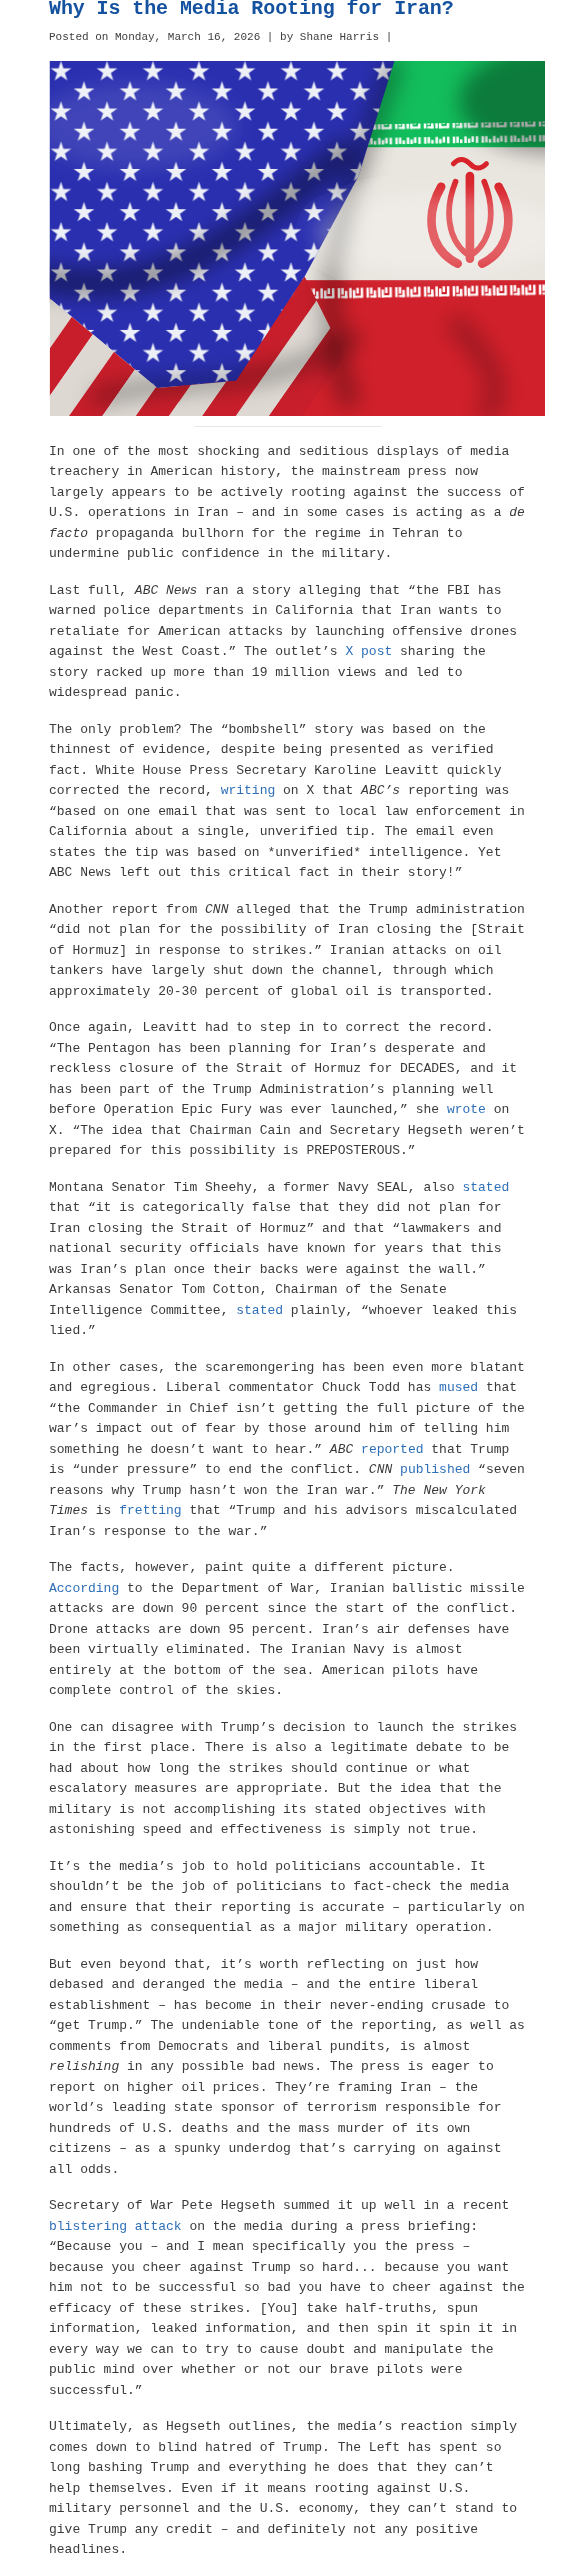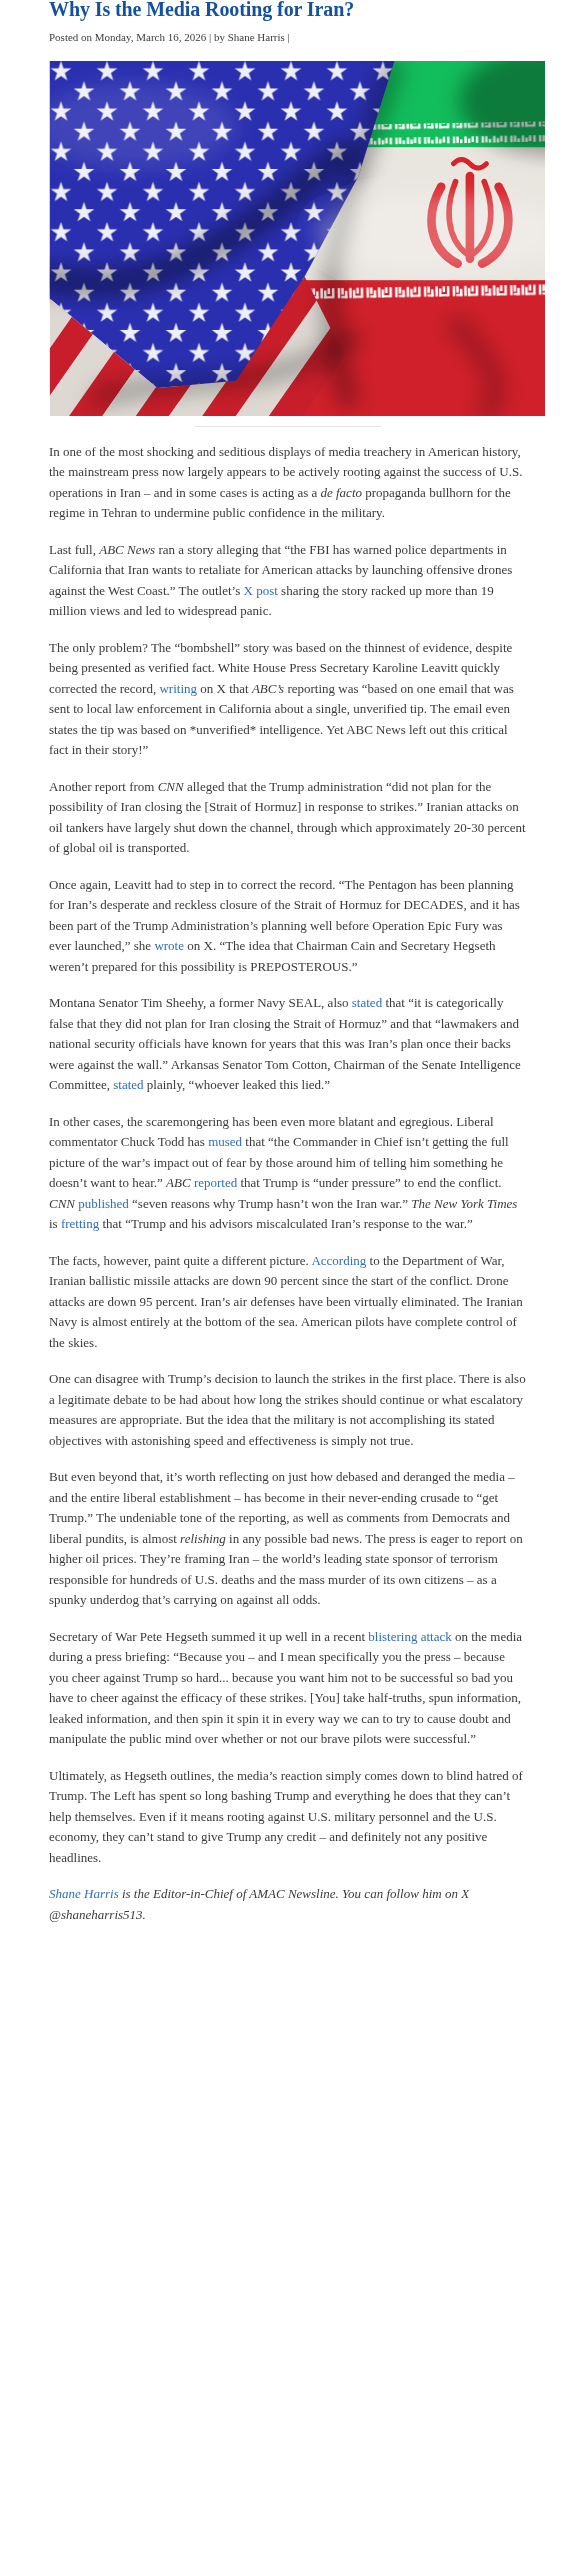--- a/index.html
+++ b/index.html
@@ -10,21 +10,21 @@
     --flag-green:#12bd5b;
     --flag-red-iran:#d0202b;
     --flag-red-us:#c81e2b;
     --flag-blue:#2a2fb0;
     --flag-white:#e9e5df;
   }
   html,body{margin:0;padding:0;background:#fff;}
   .page{
     width:515px;height:2576px;overflow:hidden;margin:0 auto;background:#fff;
     box-sizing:border-box;padding:0 19px;
-    font-family:Liberation Serif, serif;color:var(--body-text);
+    font-family:Liberation Mono, monospace;color:var(--body-text);
   }
   .title{
     font-size:20px;line-height:26px;font-weight:700;color:var(--title-blue);
     margin:-4.3px 0 5.8px 0;letter-spacing:-0.1px;
   }
   .byline{font-size:11px;line-height:18.7px;color:#3d3d3d;margin:0 0 15px 0;}
   .hero{margin:0;width:540px;height:355px;}
   .hero svg{display:block;width:540px;height:355px;}
   .divider{border:none;border-top:1.4px solid var(--divider-gray);width:186px;margin:9.4px auto 15px auto;}
   .article-body p{
@@ -134,20 +134,21 @@
   <div class="article-body">
       <p><span>In one of the most shocking and seditious displays of media treachery in American history, the mainstream press now largely appears to be actively rooting against the success of U.S. operations in Iran – and in some cases is acting as a </span><span class="it">de facto</span><span> propaganda bullhorn for the regime in Tehran to undermine public confidence in the military.</span></p>
       <p><span>Last full, </span><span class="it">ABC News</span><span> ran a story alleging that “the FBI has warned police departments in California that Iran wants to retaliate for American attacks by launching offensive drones against the West Coast.” The outlet’s </span><a href="#">X post</a><span> sharing the story racked up more than 19 million views and led to widespread panic.</span></p>
       <p><span>The only problem? The “bombshell” story was based on the thinnest of evidence, despite being presented as verified fact. White House Press Secretary Karoline Leavitt quickly corrected the record, </span><a href="#">writing</a><span> on X that </span><span class="it">ABC’s</span><span> reporting was “based on one email that was sent to local law enforcement in California about a single, unverified tip. The email even states the tip was based on *unverified* intelligence. Yet ABC News left out this critical fact in their story!”</span></p>
       <p><span>Another report from </span><span class="it">CNN</span><span> alleged that the Trump administration “did not plan for the possibility of Iran closing the [Strait of Hormuz] in response to strikes.” Iranian attacks on oil tankers have largely shut down the channel, through which approximately 20-30 percent of global oil is transported.</span></p>
       <p><span>Once again, Leavitt had to step in to correct the record. “The Pentagon has been planning for Iran’s desperate and reckless closure of the Strait of Hormuz for DECADES, and it has been part of the Trump Administration’s planning well before Operation Epic Fury was ever launched,” she </span><a href="#">wrote</a><span> on X. “The idea that Chairman Cain and Secretary Hegseth weren’t prepared for this possibility is PREPOSTEROUS.”</span></p>
       <p><span>Montana Senator Tim Sheehy, a former Navy SEAL, also </span><a href="#">stated</a><span> that “it is categorically false that they did not plan for Iran closing the Strait of Hormuz” and that “lawmakers and national security officials have known for years that this was Iran’s plan once their backs were against the wall.” Arkansas Senator Tom Cotton, Chairman of the Senate Intelligence Committee, </span><a href="#">stated</a><span> plainly, “whoever leaked this lied.”</span></p>
       <p><span>In other cases, the scaremongering has been even more blatant and egregious. Liberal commentator Chuck Todd has </span><a href="#">mused</a><span> that “the Commander in Chief isn’t getting the full picture of the war’s impact out of fear by those around him of telling him something he doesn’t want to hear.” </span><span class="it">ABC</span><span> </span><a href="#">reported</a><span> that Trump is “under pressure” to end the conflict. </span><span class="it">CNN</span><span> </span><a href="#">published</a><span> “seven reasons why Trump hasn’t won the Iran war.” </span><span class="it">The New York Times</span><span> is </span><a href="#">fretting</a><span> that “Trump and his advisors miscalculated Iran’s response to the war.”</span></p>
       <p><span>The facts, however, paint quite a different picture. </span><a href="#">According</a><span> to the Department of War, Iranian ballistic missile attacks are down 90 percent since the start of the conflict. Drone attacks are down 95 percent. Iran’s air defenses have been virtually eliminated. The Iranian Navy is almost entirely at the bottom of the sea. American pilots have complete control of the skies.</span></p>
       <p><span>One can disagree with Trump’s decision to launch the strikes in the first place. There is also a legitimate debate to be had about how long the strikes should continue or what escalatory measures are appropriate. But the idea that the military is not accomplishing its stated objectives with astonishing speed and effectiveness is simply not true.</span></p>
+      <p><span>It’s the media’s job to hold politicians accountable. It shouldn’t be the job of politicians to fact-check the media and ensure that their reporting is accurate – particularly on something as consequential as a major military operation.</span></p>
       <p><span>But even beyond that, it’s worth reflecting on just how debased and deranged the media – and the entire liberal establishment – has become in their never-ending crusade to “get Trump.” The undeniable tone of the reporting, as well as comments from Democrats and liberal pundits, is almost </span><span class="it">relishing</span><span> in any possible bad news. The press is eager to report on higher oil prices. They’re framing Iran – the world’s leading state sponsor of terrorism responsible for hundreds of U.S. deaths and the mass murder of its own citizens – as a spunky underdog that’s carrying on against all odds.</span></p>
       <p><span>Secretary of War Pete Hegseth summed it up well in a recent </span><a href="#">blistering attack</a><span> on the media during a press briefing: “Because you – and I mean specifically you the press – because you cheer against Trump so hard... because you want him not to be successful so bad you have to cheer against the efficacy of these strikes. [You] take half-truths, spun information, leaked information, and then spin it spin it in every way we can to try to cause doubt and manipulate the public mind over whether or not our brave pilots were successful.”</span></p>
       <p><span>Ultimately, as Hegseth outlines, the media’s reaction simply comes down to blind hatred of Trump. The Left has spent so long bashing Trump and everything he does that they can’t help themselves. Even if it means rooting against U.S. military personnel and the U.S. economy, they can’t stand to give Trump any credit – and definitely not any positive headlines.</span></p>
       <p class="footer-note"><a href="#">Shane Harris</a><span> is the Editor-in-Chief of AMAC Newsline. You can follow him on X @shaneharris513.</span></p>
     </div>
 
 </div>
 
 
 </body></html>

